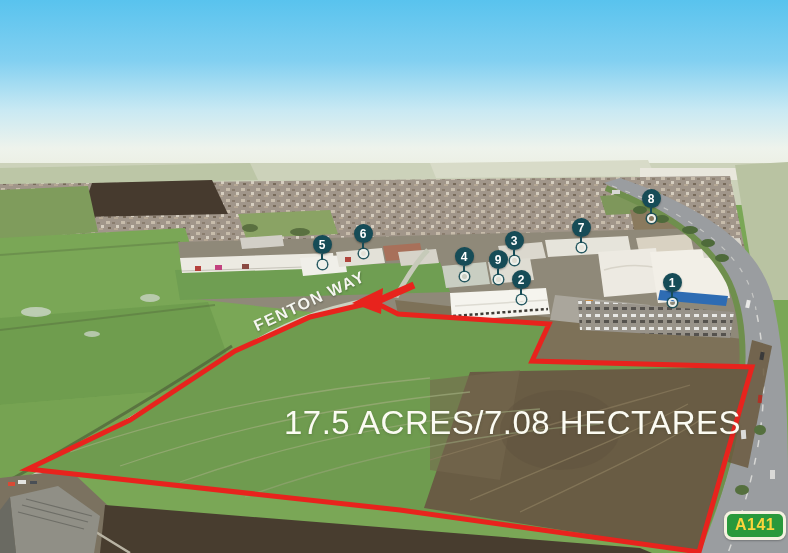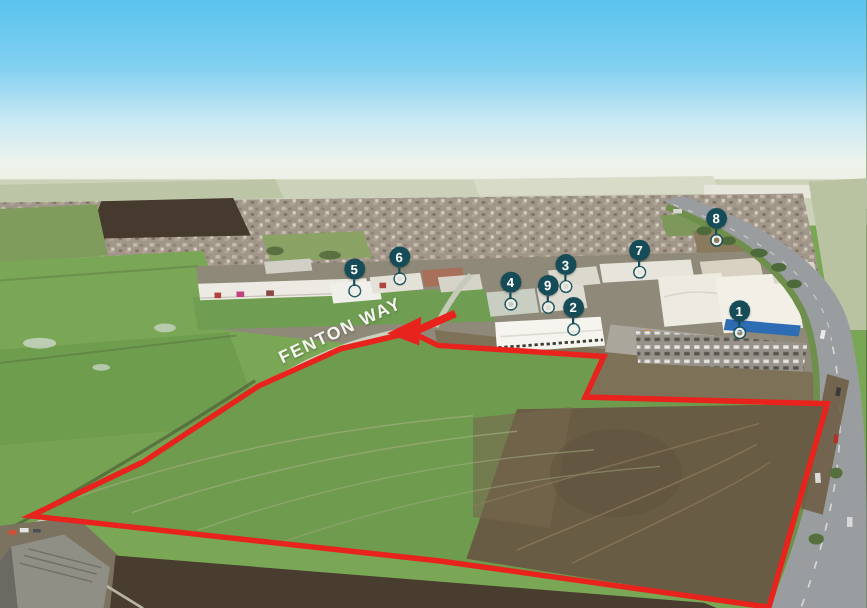--- a/index.html
+++ b/index.html
@@ -209,21 +209,23 @@
       <path d="M430,460 C530,430 620,405 690,385" stroke="#8d7f60" stroke-width="1.3" fill="none" opacity="0.6"></path>
     </g>
 
     <g>
       <path class="boundary-line" d="M374,302 L398,314 L549,324 L532,361 L752,367 L699,552 L400,510 L28,469 L130,420 L235,351 L310,317 Z" stroke-width="5" stroke-linejoin="miter"></path>
       <path class="boundary-line" d="M380,300 L414,285" stroke-width="7"></path>
       <polygon class="boundary-fill" points="352,303 383,288 381,314"></polygon>
     </g>
   </svg>
 
+  <div class="overlay area-label">17.5 ACRES/7.08 HECTARES</div>
   <div class="overlay road-label">FENTON WAY</div>
+  <div class="overlay route-badge">A141</div>
 
   <div class="marker" style="left: 662px; top: 273px;">
     <div class="marker-bubble">1</div>
     <div class="marker-stem"></div>
     <div class="marker-ring"></div>
   </div>
   <div class="marker" style="left: 511px; top: 270px;">
     <div class="marker-bubble">2</div>
     <div class="marker-stem"></div>
     <div class="marker-ring"></div>

